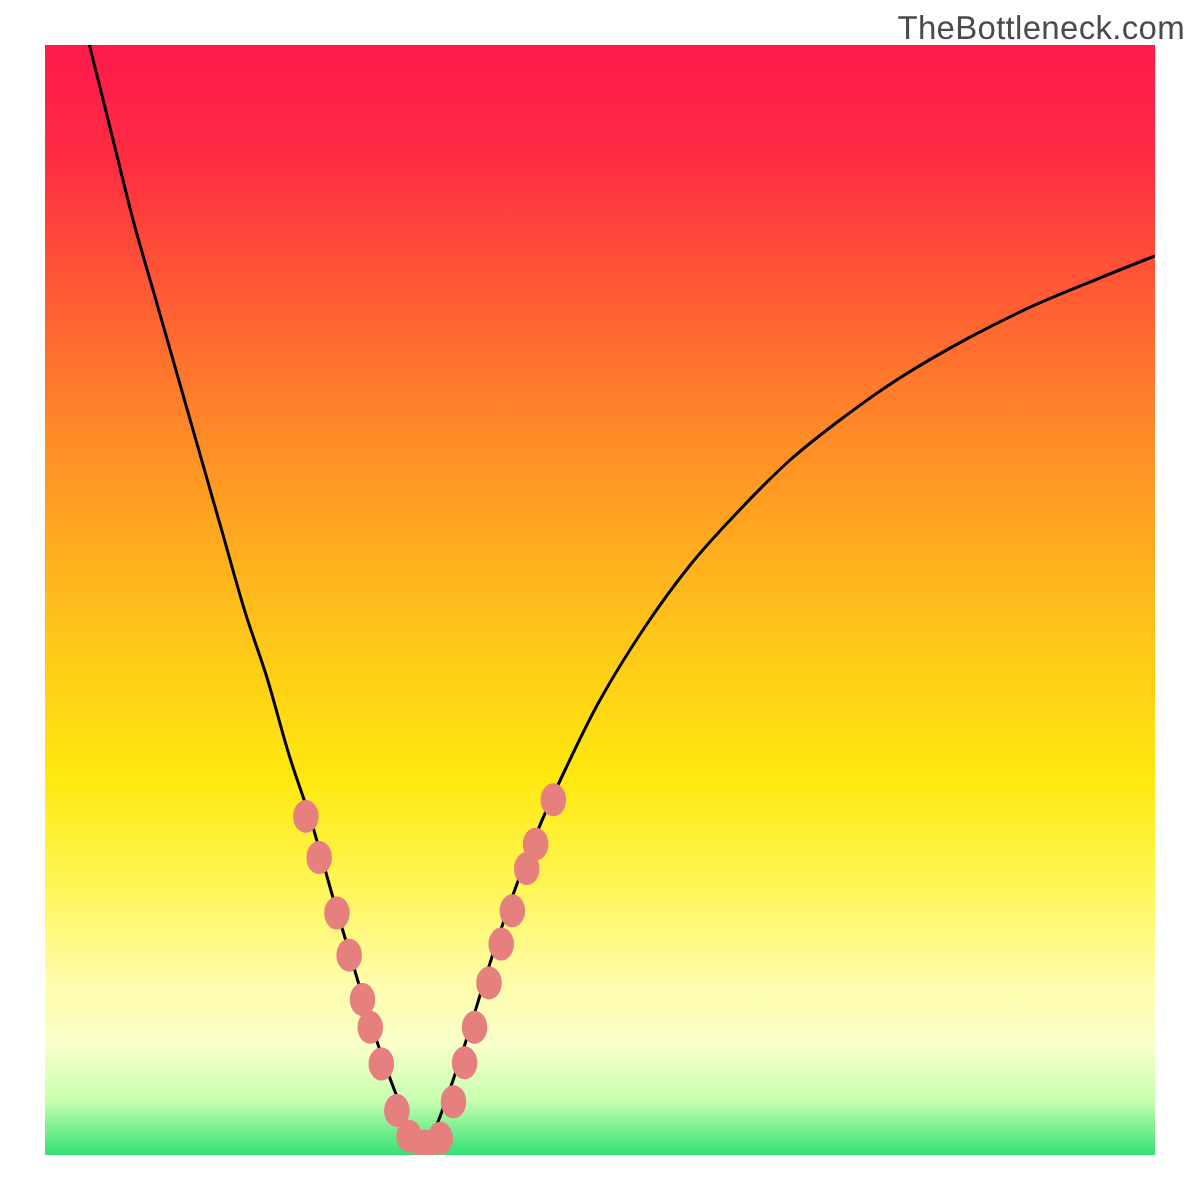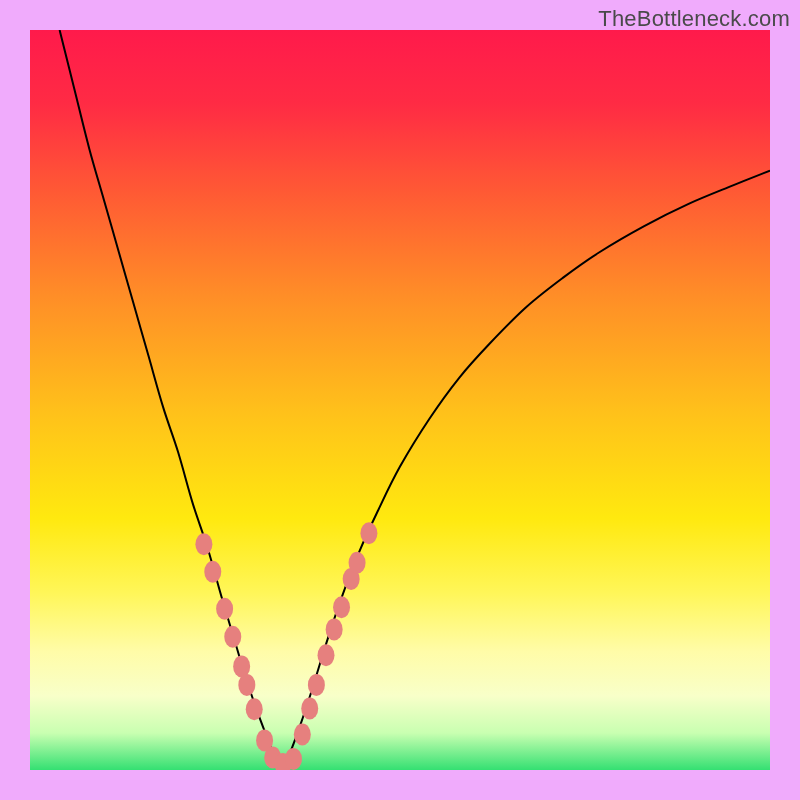--- a/index.html
+++ b/index.html
@@ -7,21 +7,21 @@
     padding: 0;
     width: 800px;
     height: 800px;
     overflow: hidden;
     background: #000;
     font-family: Arial, Helvetica, sans-serif;
   }
   .frame {
     position: absolute;
     inset: 0;
-    background: #f0abfc;
+    background: #ffffff;
   }
   .plot-area {
     position: absolute;
     left: 30px;
     top: 30px;
     width: 740px;
     height: 740px;
     overflow: hidden;
   }
   .gradient-bg {

